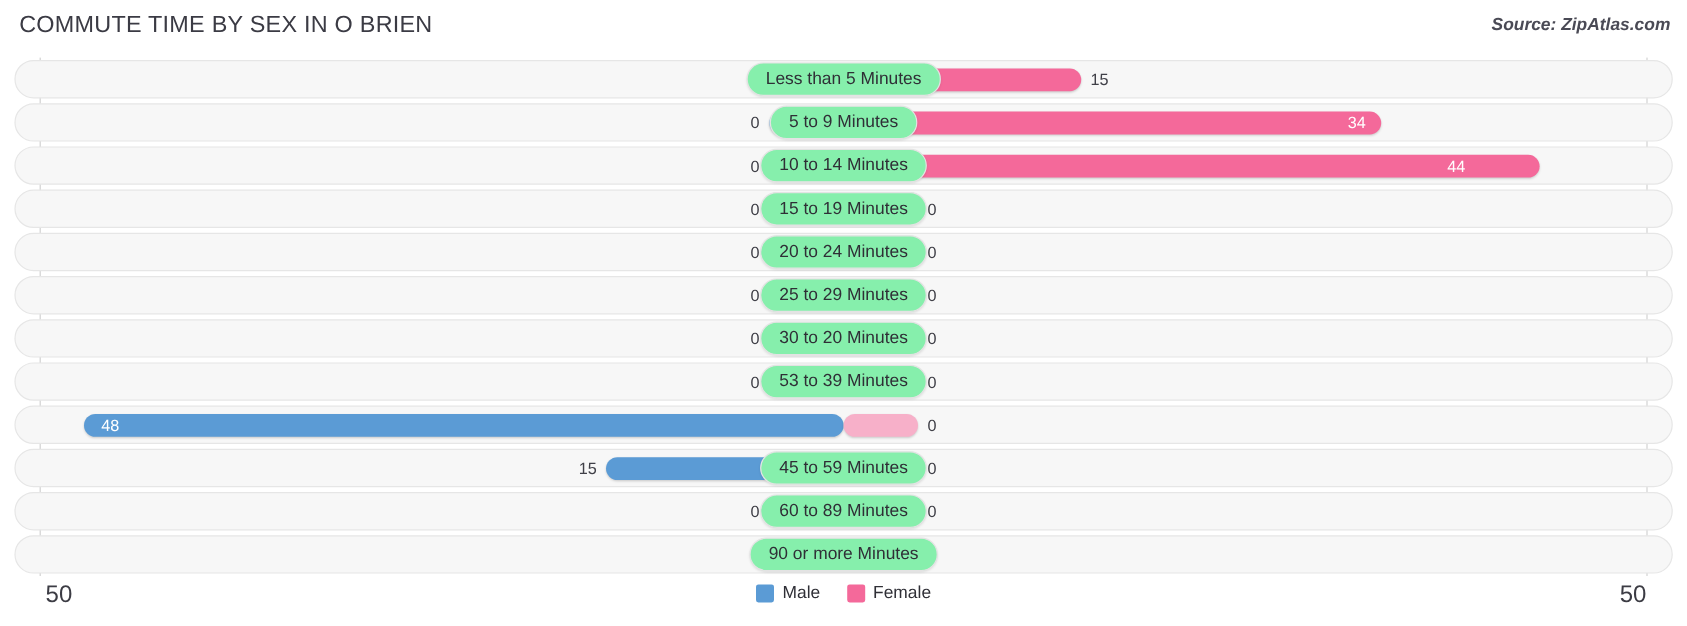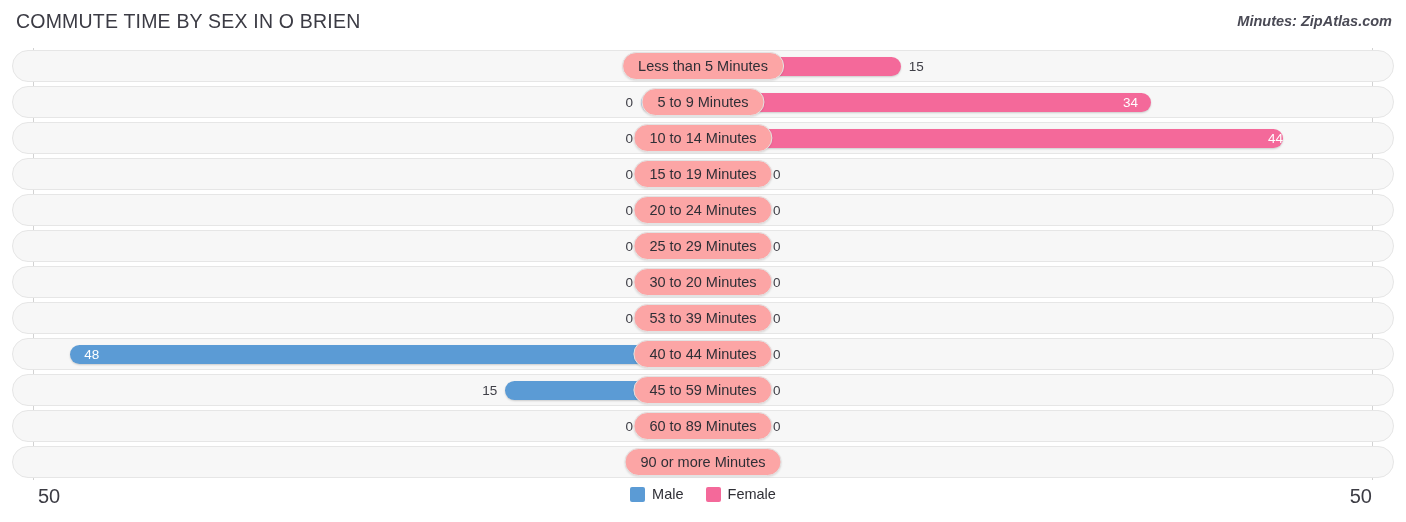--- a/index.html
+++ b/index.html
@@ -119,21 +119,21 @@
   .val.inside { color: #ffffff; }
 
   .cat-pill {
     position: absolute;
     left: 50%;
     transform: translateX(-50%);
     top: 4px;
     height: 28px;
     line-height: 27px;
     padding: 0 15px;
-    background: #fca5a5;
+    background: #86efac;
     border: 1px solid #e3e3e3;
     border-radius: 15px;
     font-size: 14.5px;
     color: #2f2f36;
     white-space: nowrap;
     box-shadow: 0 1px 2px rgba(0,0,0,.10);
     z-index: 5;
   }
 
   
@@ -177,21 +177,21 @@
     color: #2f2f36;
   }
 </style>
 </head>
 <body>
 
 <div class="page">
 
   <div class="header">
     <div class="chart-title">COMMUTE TIME BY SEX IN O BRIEN</div>
-    <div class="chart-source">Minutes: ZipAtlas.com</div>
+    <div class="chart-source">Source: ZipAtlas.com</div>
   </div>
 
   <div class="plot" id="plot">
     <div class="axis-line left"></div>
     <div class="axis-line right"></div>
   <div class="row">
         <div class="row-track"></div>
         <div class="bars">
           <div class="bar male" style="width: 62px;"></div>
           <div class="val" style="right: 773px;">0</div>
@@ -209,21 +209,21 @@
           <div class="val inside" style="left: 1123.12px;">34</div>
         </div>
         <div class="cat-pill" style="left: 703px;">5 to 9 Minutes</div>
       </div>
       <div class="row">
         <div class="row-track"></div>
         <div class="bars">
           <div class="bar male" style="width: 62px;"></div>
           <div class="val" style="right: 773px;">0</div>
           <div class="bar female filled" style="width: 579.92px;"></div>
-          <div class="val inside" style="left: 1268px;">44</div>
+          <div class="val inside" style="left: 1206px;">44</div>
         </div>
         <div class="cat-pill" style="left: 703px;">10 to 14 Minutes</div>
       </div>
       <div class="row">
         <div class="row-track"></div>
         <div class="bars">
           <div class="bar male" style="width: 62px;"></div>
           <div class="val" style="right: 773px;">0</div>
           <div class="bar female" style="width: 62px;"></div>
           <div class="val" style="left: 773px;">0</div>
@@ -271,21 +271,20 @@
         <div class="cat-pill" style="left: 703px;">53 to 39 Minutes</div>
       </div>
       <div class="row">
         <div class="row-track"></div>
         <div class="bars">
           <div class="bar male filled" style="width: 632.64px;"></div>
           <div class="val inside" style="left: 84.36px;">48</div>
           <div class="bar female" style="width: 62px;"></div>
           <div class="val" style="left: 773px;">0</div>
         </div>
-        <div class="cat-pill" style="left: 703px;">40 to 44 Minutes</div>
       </div>
       <div class="row">
         <div class="row-track"></div>
         <div class="bars">
           <div class="bar male filled" style="width: 197.7px;"></div>
           <div class="val" style="right: 908.7px;">15</div>
           <div class="bar female" style="width: 62px;"></div>
           <div class="val" style="left: 773px;">0</div>
         </div>
         <div class="cat-pill" style="left: 703px;">45 to 59 Minutes</div>

